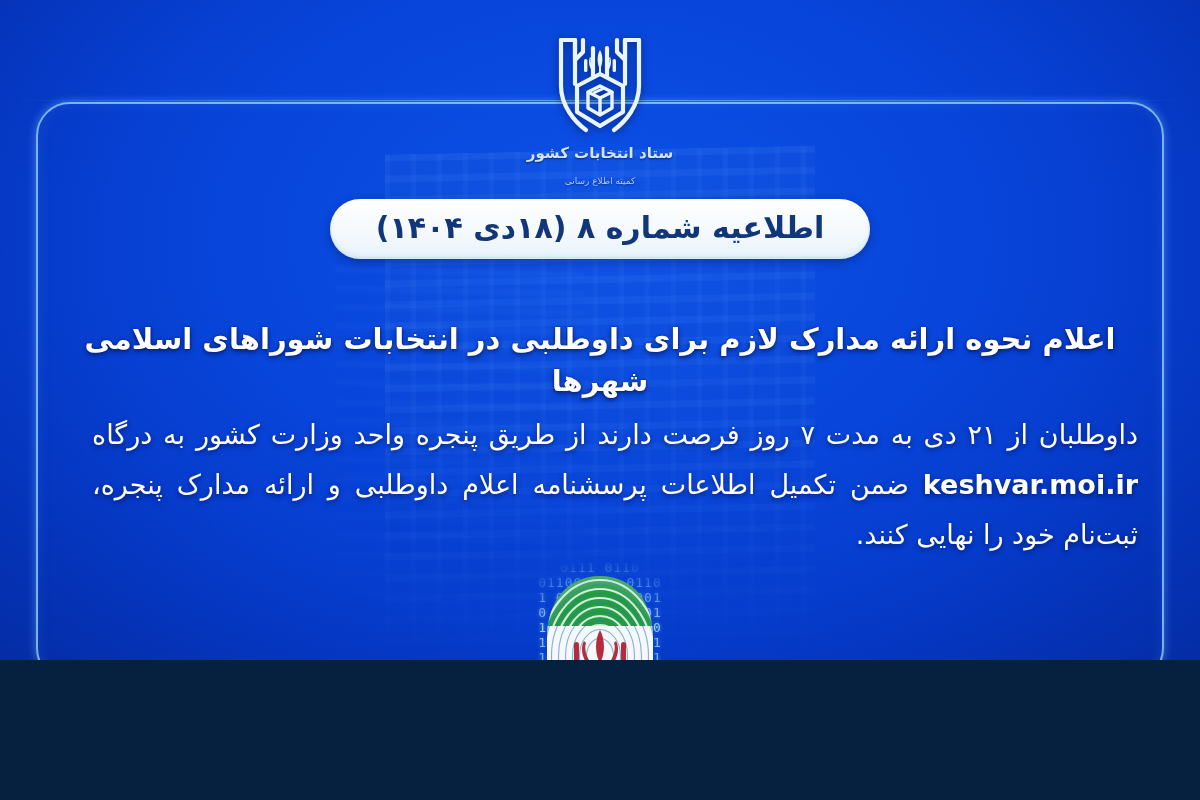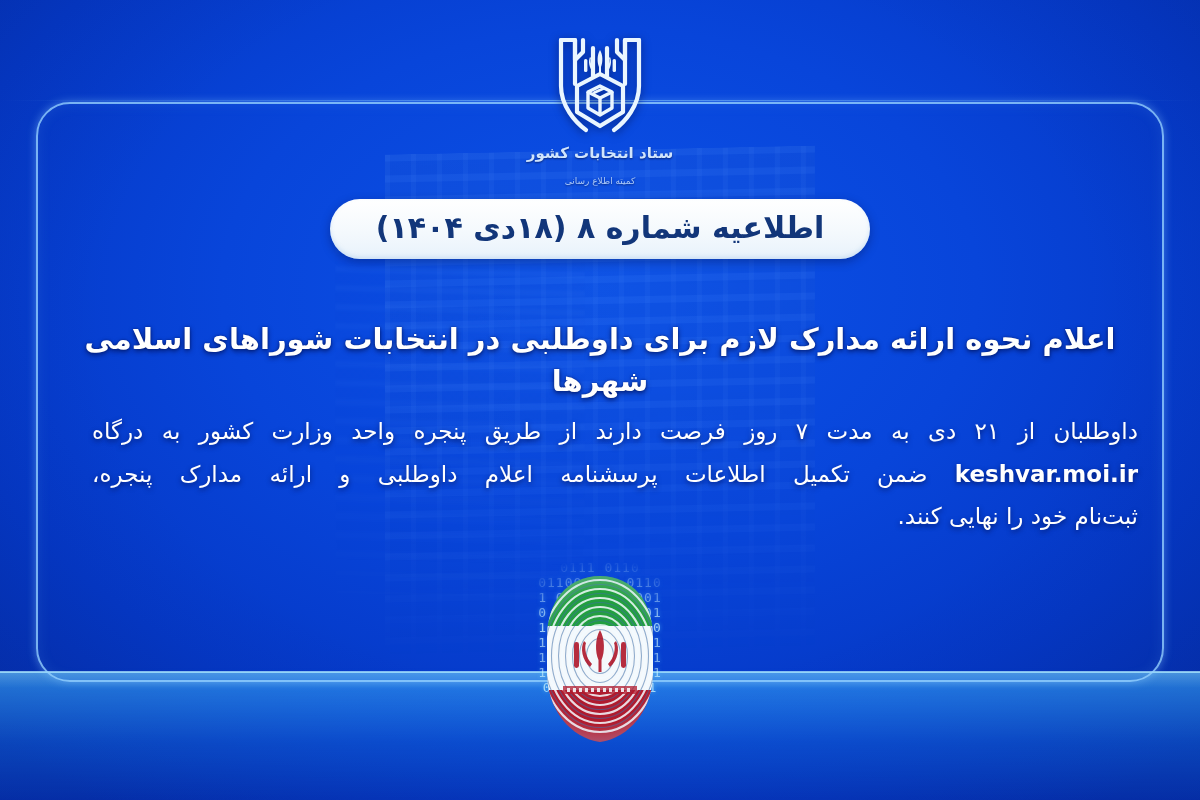--- a/index.html
+++ b/index.html
@@ -6,21 +6,21 @@
   html, body {
     margin: 0;
     padding: 0;
     background: #06203f;
   }
   * { box-sizing: border-box; }
 
   .poster {
     position: relative;
     width: 1200px;
-    height: 800px;
+    height: 660px;
     overflow: hidden;
     font-family: "DejaVu Sans", "Liberation Sans", sans-serif;
     background: #a16207;
     direction: rtl;
   }
 
   
   .bg-base {
     position: absolute;
     inset: 0;
@@ -181,21 +181,21 @@
     text-shadow: 0 2px 5px rgba(0,15,80,.75), 0 0 2px rgba(0,20,90,.6);
   }
 
   
   .body-text {
     position: absolute;
     left: 62px;
     right: 62px;
     top: 410px;
     z-index: 7;
-    font-size: 23px;
+    font-size: 27px;
     color: #ffffff;
     line-height: 1.85;
     text-align: justify;
     text-align-last: justify;
     text-shadow: 0 2px 5px rgba(0,15,80,.7);
     margin-left: 30px;
   }
   .body-line { display: block; }
   .body-line.last { text-align-last: right; }
   .url {

